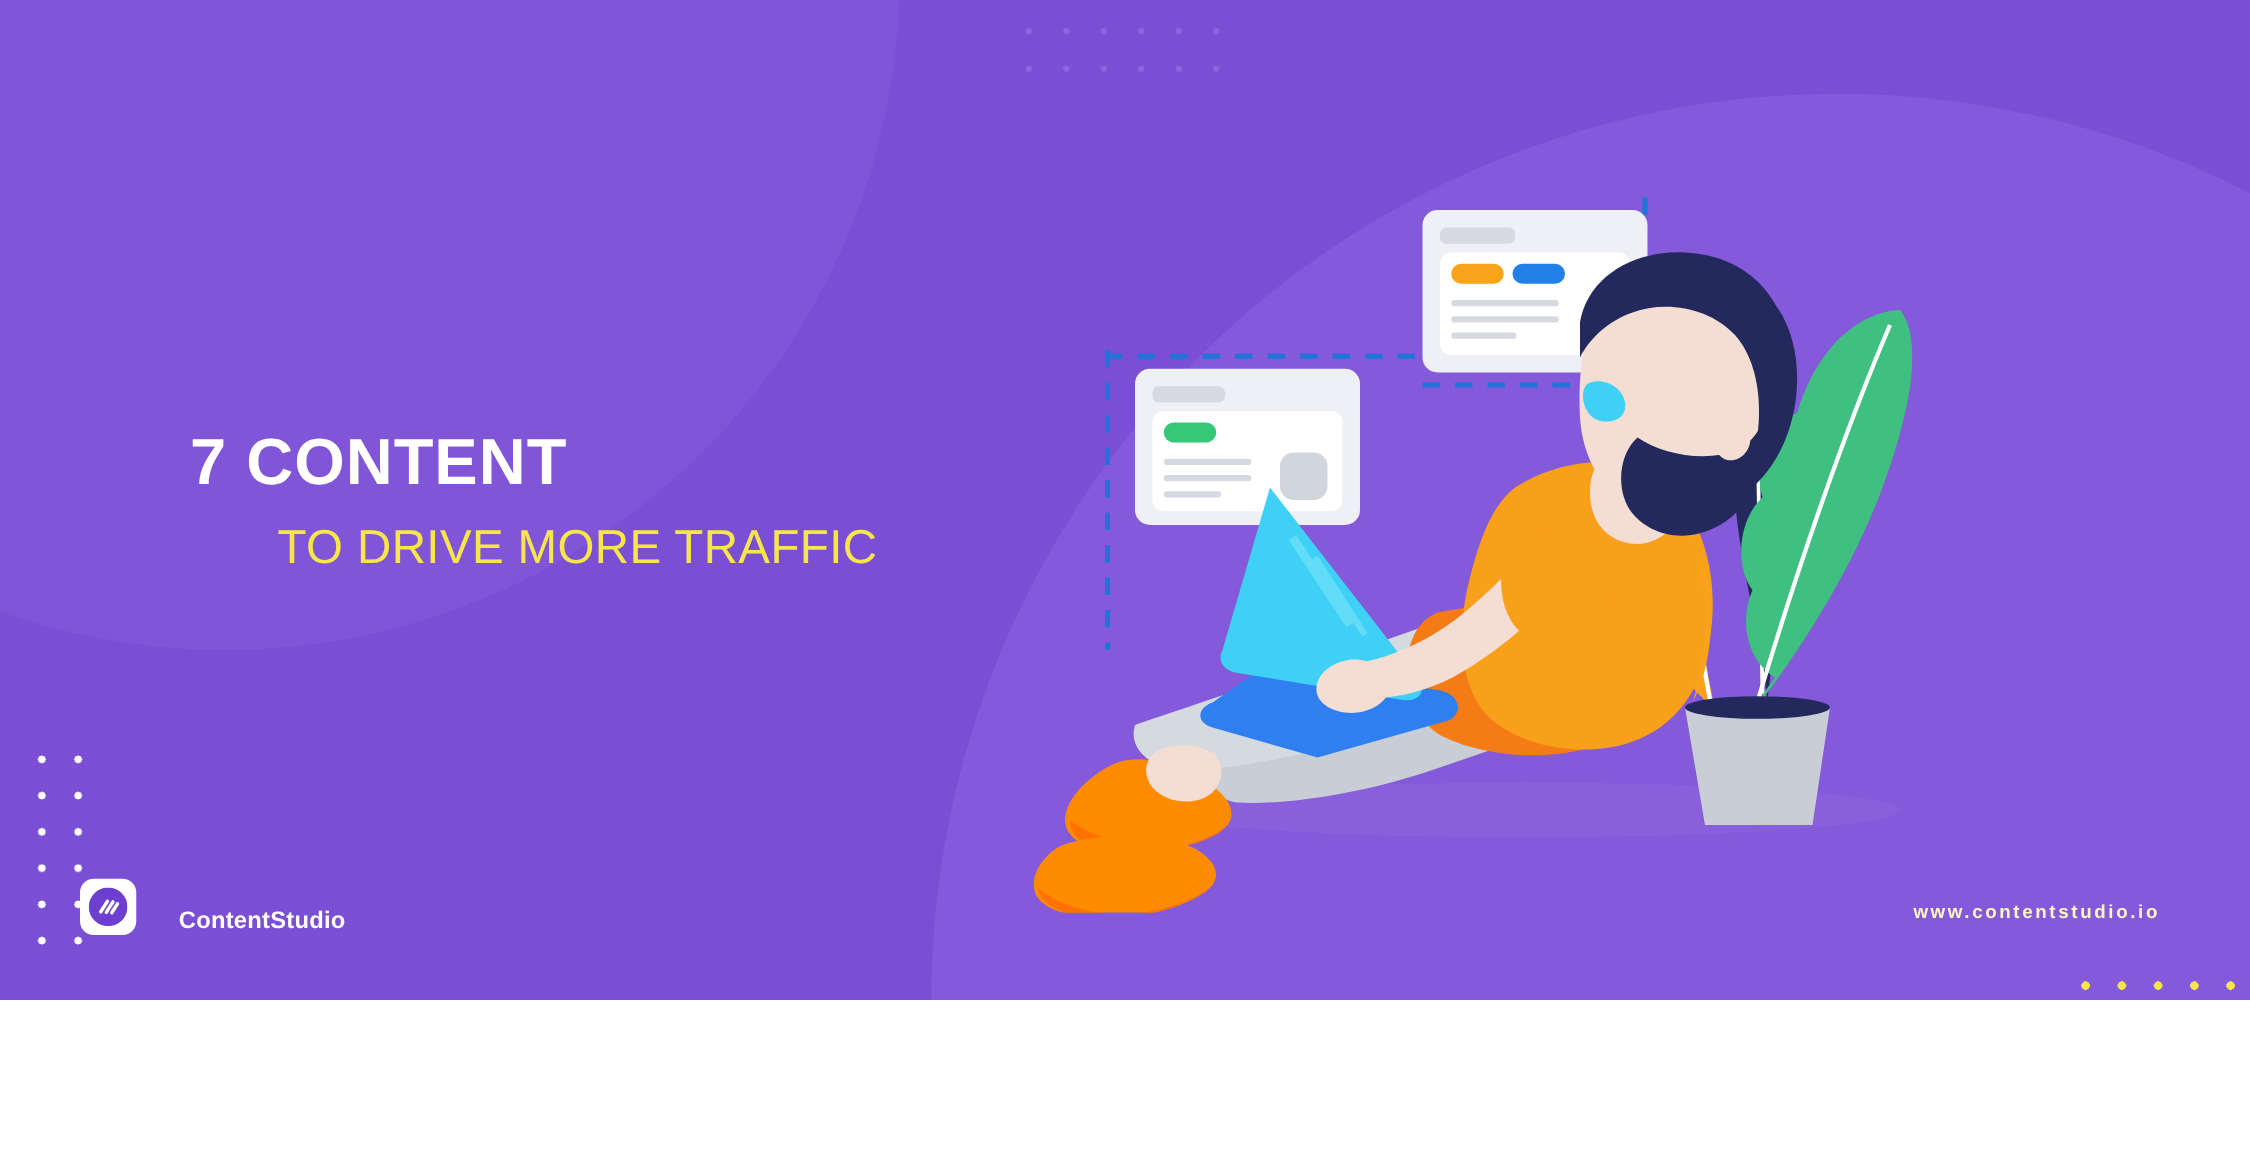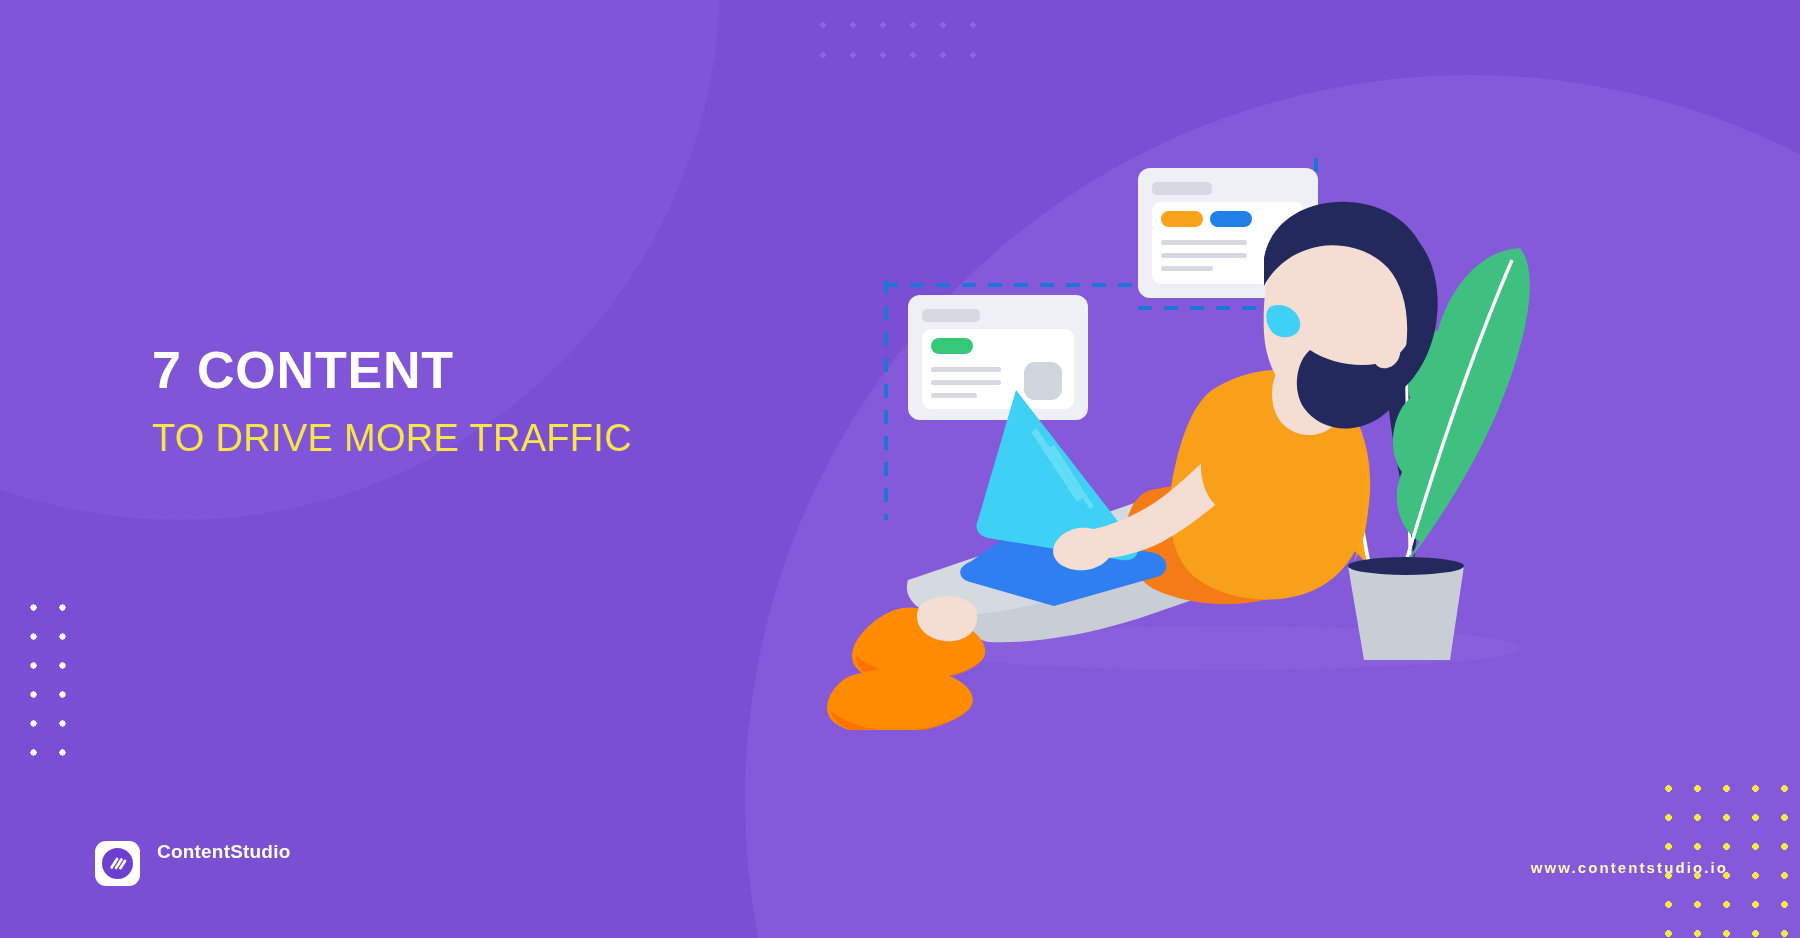--- a/index.html
+++ b/index.html
@@ -3,21 +3,21 @@
 <meta charset="utf-8">
 <style>
   * { margin:0; padding:0; box-sizing:border-box; }
   html, body {
     width:1800px; height:938px;
     overflow:hidden;
     font-family:"Liberation Sans", sans-serif;
   }
   #banner {
     position:relative;
-    width:1800px; height:938px;
+    width:1800px; height:800px;
     background:#7b4fd4;
     overflow:hidden;
     padding-left:12px;
   }
 
   
   .blob { position:absolute; border-radius:50%; pointer-events:none; }
   .blob-tl {
     left:-360px; top:-560px;
     width:1080px; height:1080px;
@@ -69,28 +69,29 @@
   }
   .headline .hl-line { display:block; }
   .subhead {
     margin-top:16px;
     color:#f7e64a;
     font-size:38px;
     font-weight:normal;
     line-height:1.2;
     letter-spacing:0.3px;
     text-transform:uppercase;
+    text-align:center;
   }
   .subhead .sh-line { display:block; }
 
   
   .brand {
     position:absolute;
     left:64px; bottom:52px;
-    display:flex; align-items:flex-start; gap:17px;margin-left:31px;
+    display:flex; align-items:flex-end; gap:34px;
   }
   .brand-mark {
     width:45px; height:45px;
     border-radius:11px;
     background:#ffffff;
     display:flex; align-items:center; justify-content:center;
     flex:none;
   }
   .brand-name {
     color:#ffffff;

